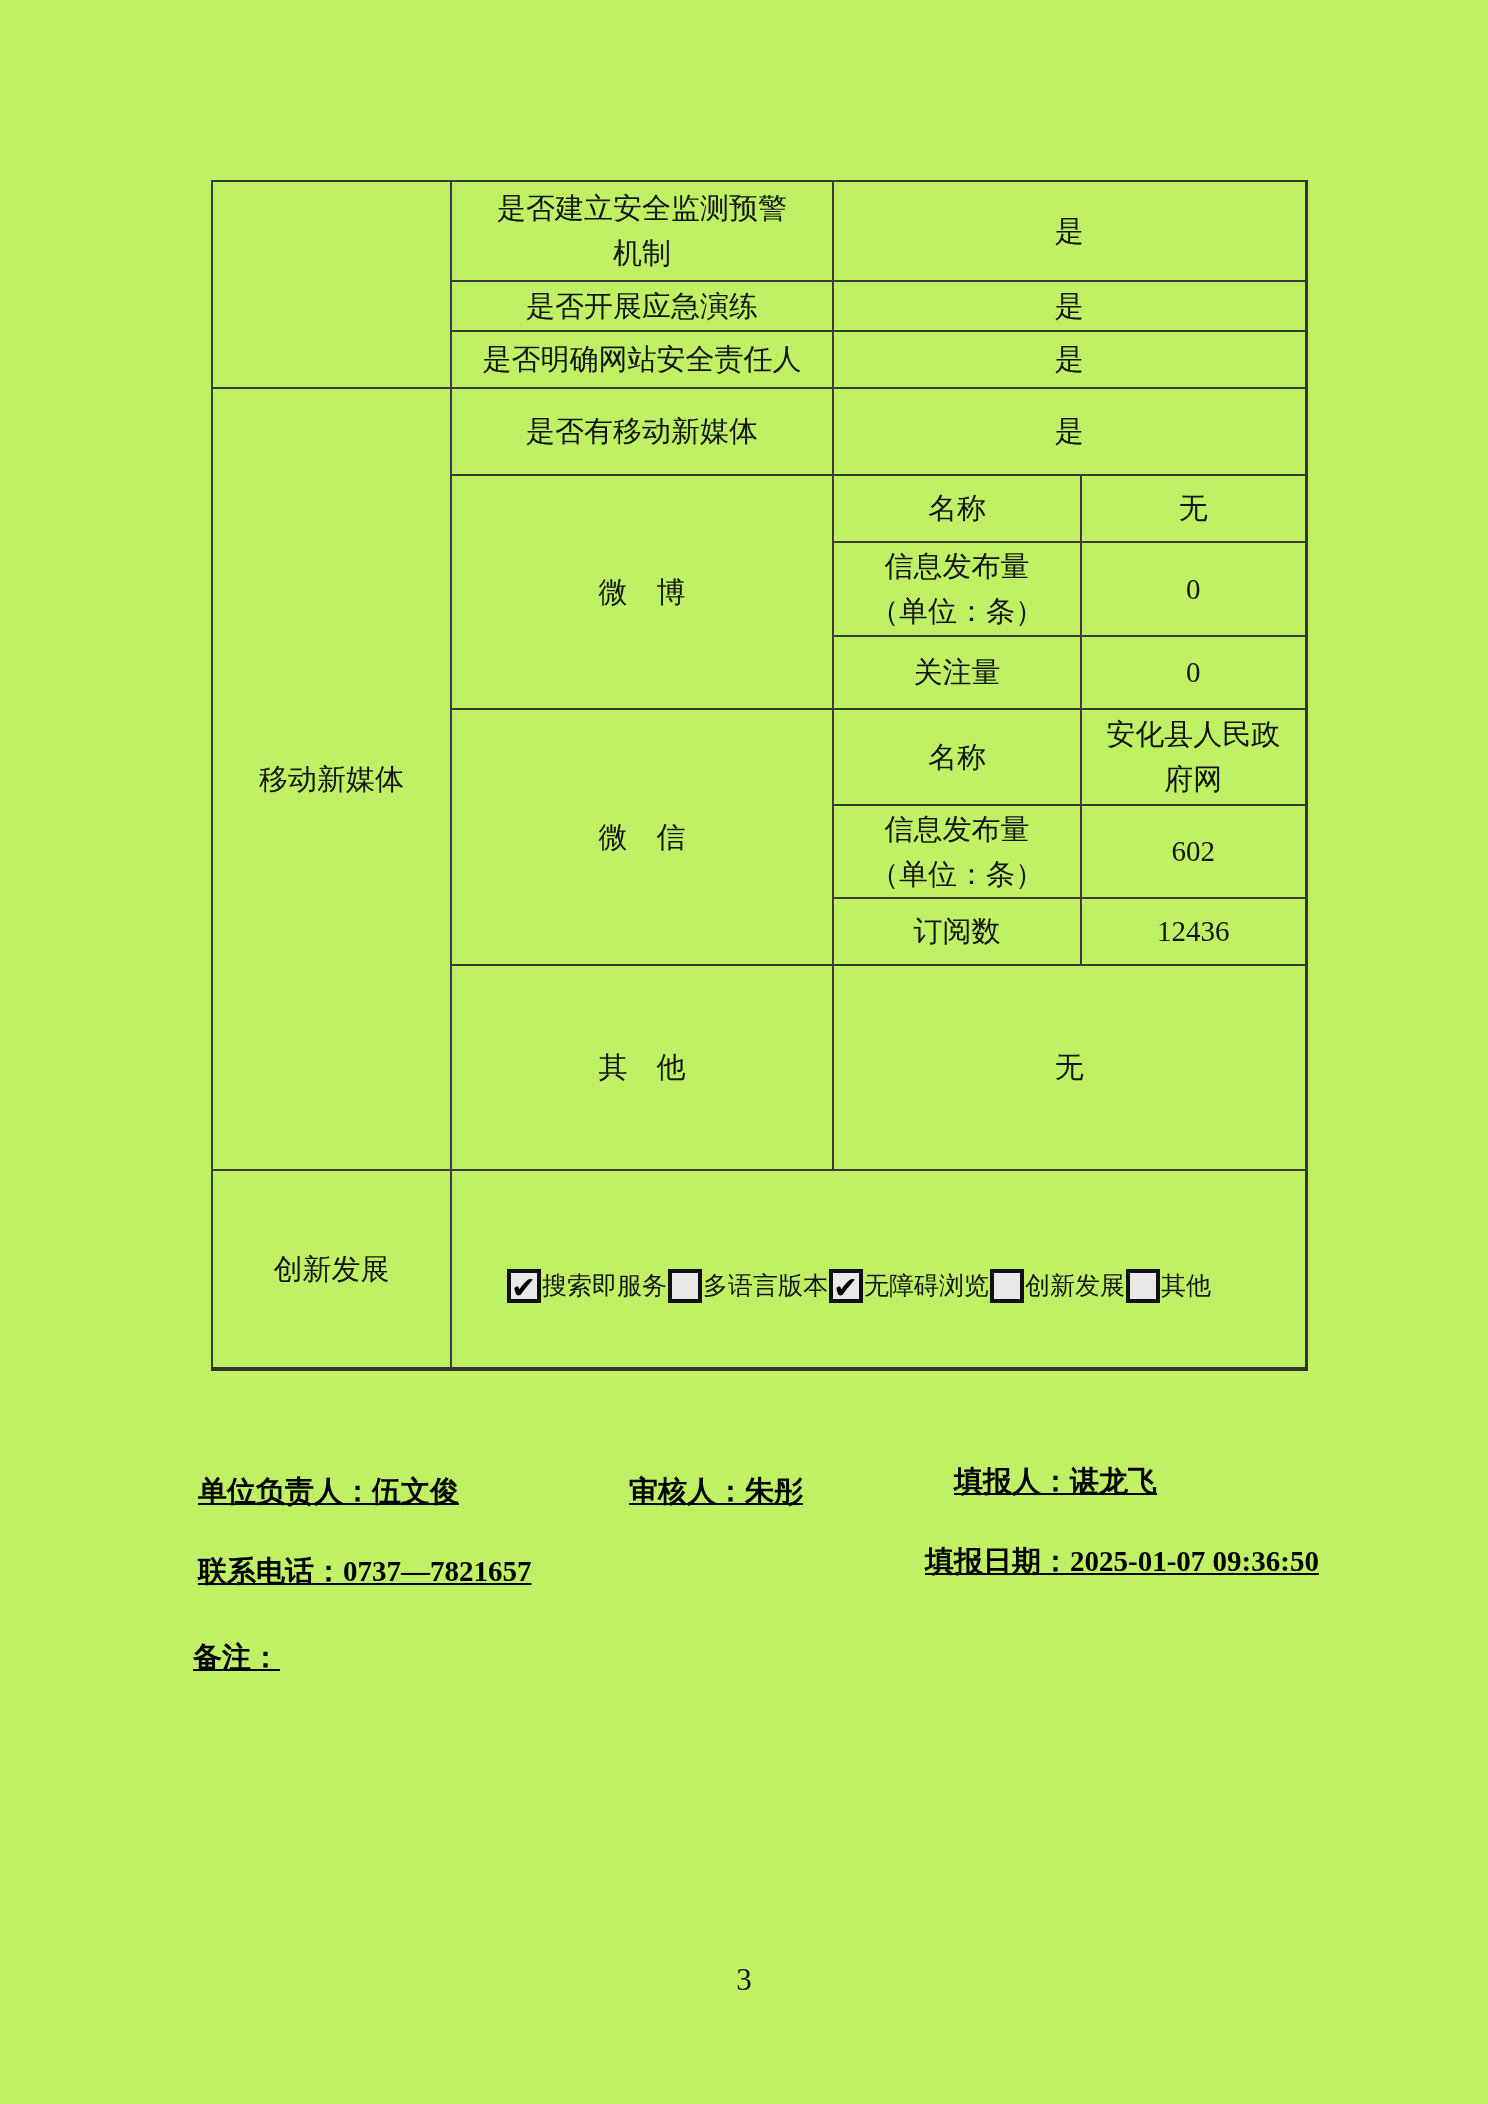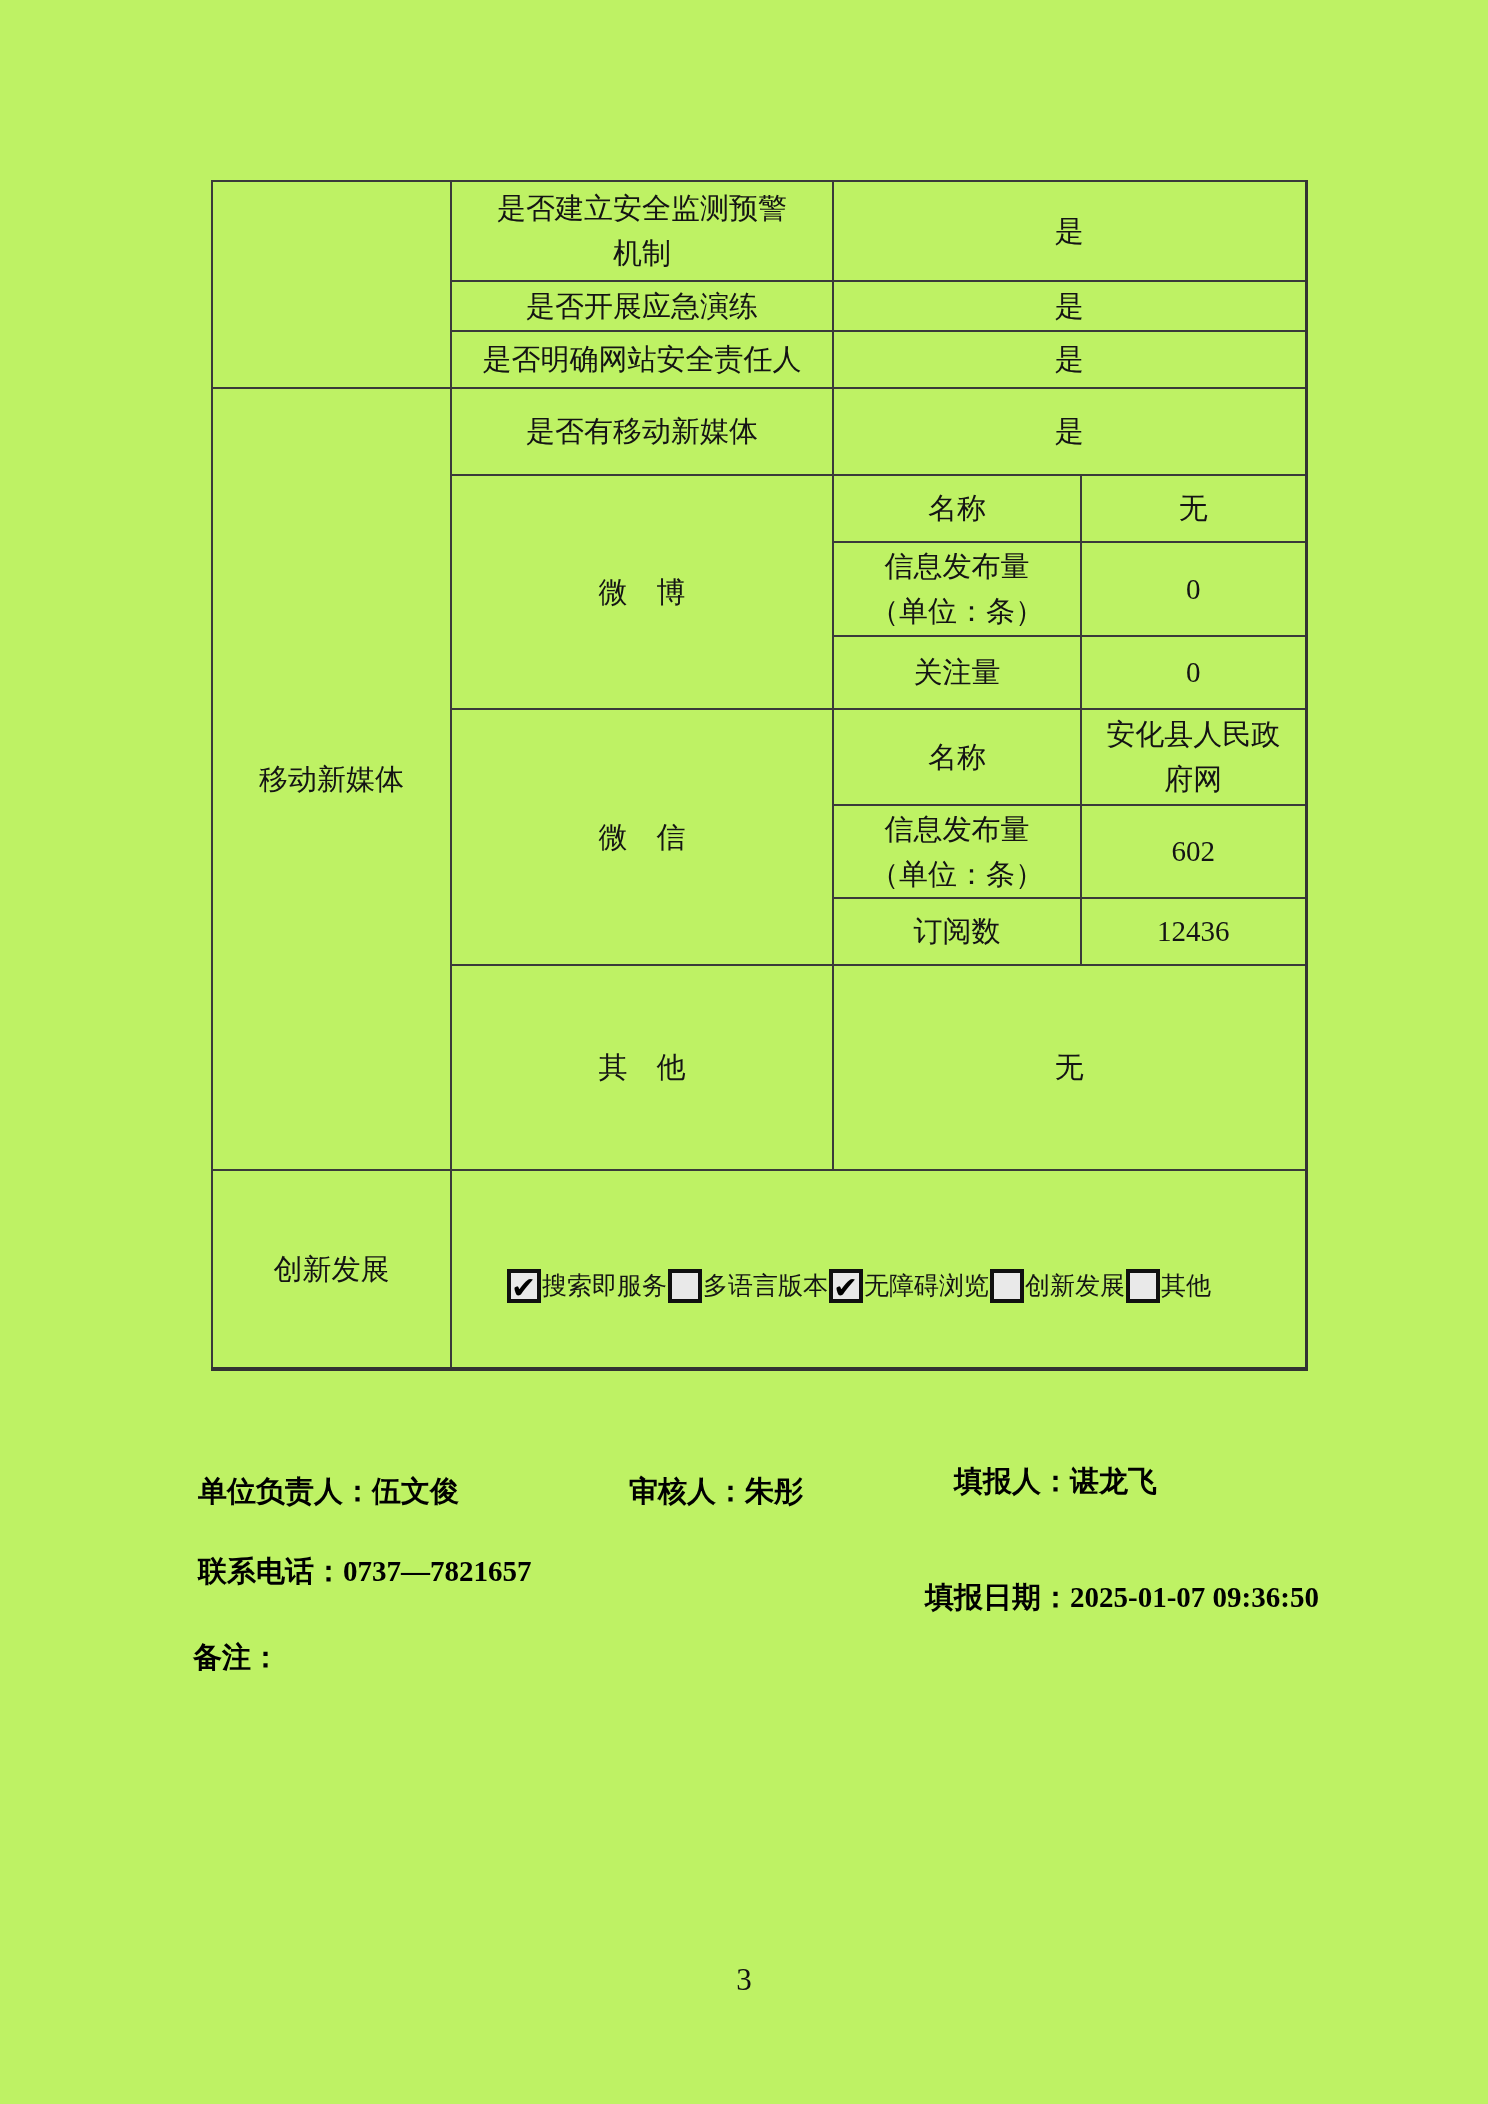--- a/index.html
+++ b/index.html
@@ -53,20 +53,21 @@
     position:absolute;top:-8px;left:0px;
   }
   .cb-label{flex:0 0 auto;}
   .footer-item{
     position:absolute;
     font-size:29px;
     font-weight:bold;
     color:#000;
     white-space:nowrap;
     font-family:"Liberation Serif","DejaVu Serif",serif;
+    text-decoration:underline;
   }
   .page-num{
     position:absolute;left:0;top:1962px;width:100%;
     text-align:center;font-size:31px;color:#111;
     font-family:"Liberation Serif","DejaVu Serif",serif;
   }
 </style>
 </head>
 <body>
 
@@ -153,18 +154,18 @@
       </td>
     </tr>
   </tbody>
     </table>
 
   <div class="footer-item" style="left:198px;top:1472px;">单位负责人：伍文俊</div>
   <div class="footer-item" style="left:629px;top:1472px;">审核人：朱彤</div>
   <div class="footer-item" style="left:954px;top:1462px;">填报人：谌龙飞</div>
 
   <div class="footer-item" style="left:198px;top:1552px;">联系电话：0737—7821657</div>
-  <div class="footer-item" style="left:925px;top:1542px;margin-top:36px;">填报日期：2025-01-07 09:36:50</div>
+  <div class="footer-item" style="left:925px;top:1542px;">填报日期：2025-01-07 09:36:50</div>
 
   <div class="footer-item" style="left:193px;top:1638px;">备注：</div>
 
   <div class="page-num">3</div>
 </div>
 
 </body></html>

